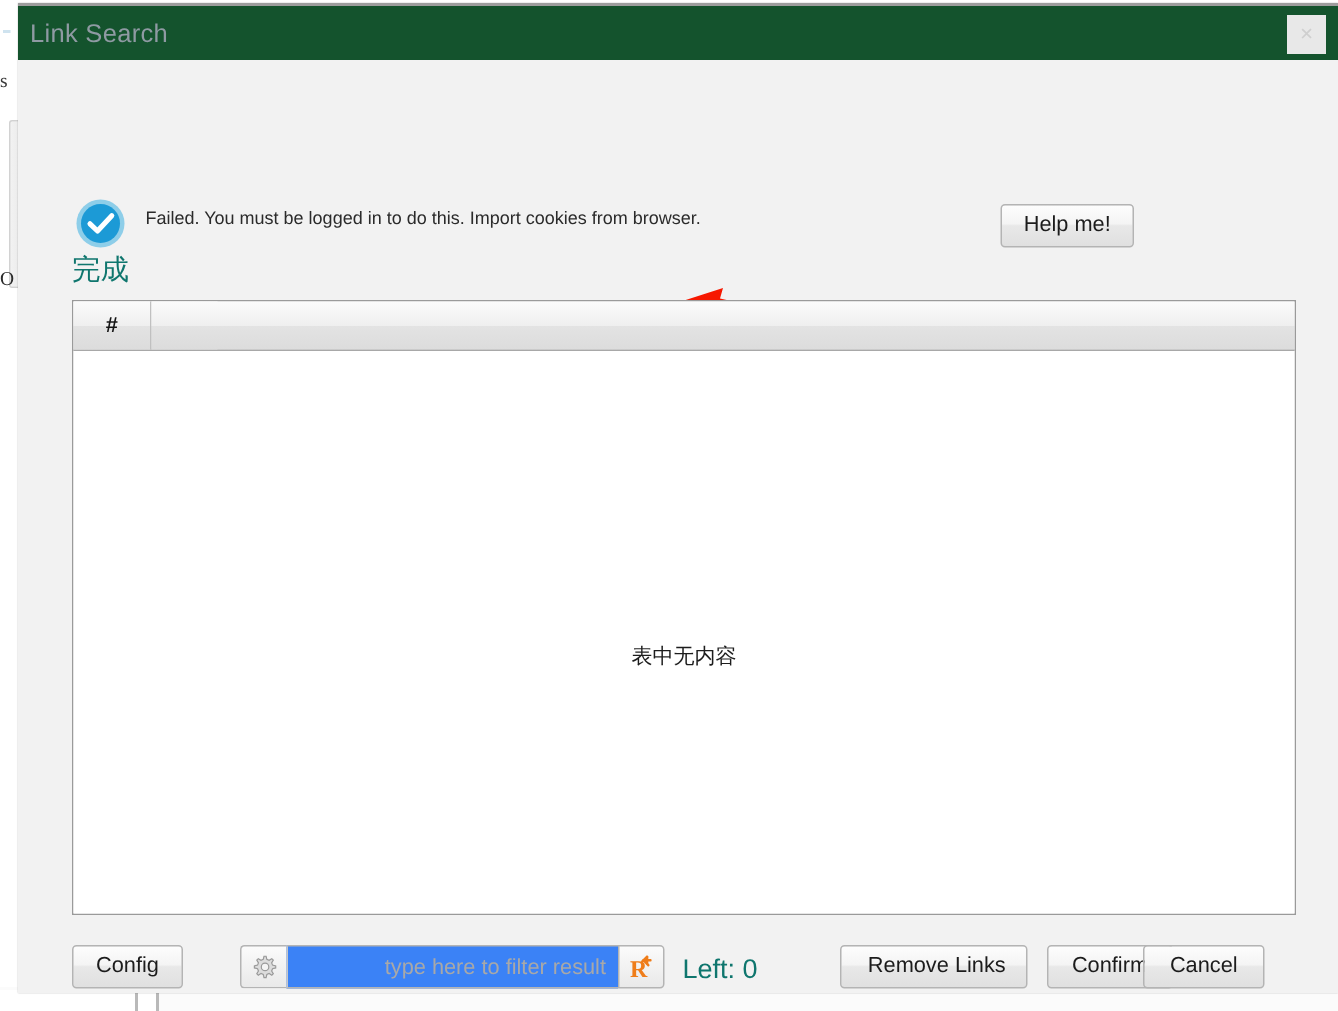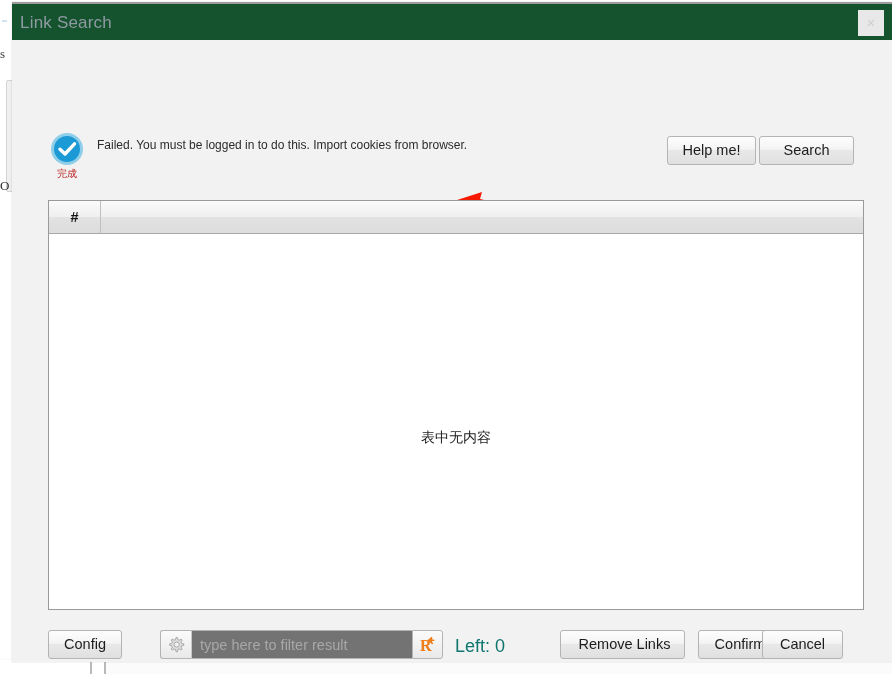--- a/index.html
+++ b/index.html
@@ -177,22 +177,22 @@
     width: 52px;
     text-align: center;
   }
   #status-icon {
     display: block;
     margin: 0 auto;
   }
   #status-icon-label {
     display: block;
     margin-top: 1px;
-    font-size: 10px;
-    color: #b91c1c;
+    font-size: 19px;
+    color: #0f766e;
     font-family: Liberation Mono, monospace;
   }
   #status-message {
     position: absolute;
     left: 85px; top: 8px;
     font-size: 12px;
     color: #2b2b2b;
     font-family: "Liberation Sans", sans-serif;
   }
 
@@ -311,27 +311,28 @@
     justify-content: center;
     cursor: pointer;
     box-sizing: border-box;
   }
   #filter-input {
     flex: 1;
     height: 29px;
     border: 1px solid #b4b4b4;
     border-left: 1px solid #c8c8c8;
     border-right: none;
-    background: #737373;
+    background: #3b82f6;
     font-size: 14.5px;
     color: #222;
     padding: 0 8px;
     box-sizing: border-box;
     font-family: "Liberation Sans", sans-serif;
     outline: none;
+    text-align: right;
   }
   #filter-input::placeholder { color: #a8a8a8; }
   #regex-button {
     width: 31px; height: 29px;
     background: linear-gradient(to bottom,#fbfbfb,#e9e9e9);
     border: 1px solid #b4b4b4;
     border-radius: 0 3px 3px 0;
     display: flex;
     align-items: center;
     justify-content: center;
@@ -403,21 +404,20 @@
           <circle cx="17" cy="17" r="16" fill="#8ecee9"></circle>
           <circle cx="17" cy="17" r="13" fill="#1c9ad6"></circle>
           <path d="M10 17.2 L15 22 L24.5 11.8" stroke="#ffffff" stroke-width="3.4" fill="none" stroke-linecap="round" stroke-linejoin="round"></path>
         </svg>
         <span id="status-icon-label">完成</span>
       </div>
 
       <div id="status-message">Failed. You must be logged in to do this. Import cookies from browser.</div>
 
       <button id="help-button" class="btn">Help me!</button>
-      <button id="search-button" class="btn">Search</button>
     </div>
 
     <svg id="annotation-arrow" viewBox="0 0 175 50">
       <polygon points="2,16 30,7 28,14 172,47 27,22 26,29" fill="#f61800"></polygon>
     </svg>
 
     <div id="table-panel">
       <div id="table-header">
         <div id="th-index" class="th">#</div>
         <div id="th-extra" class="th"></div>

